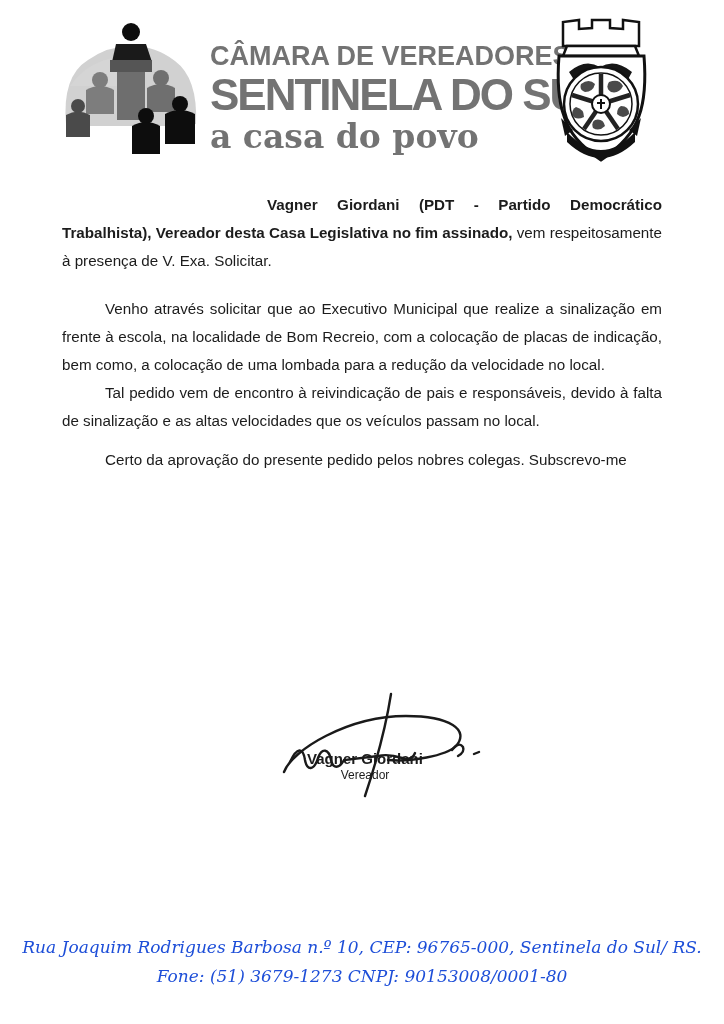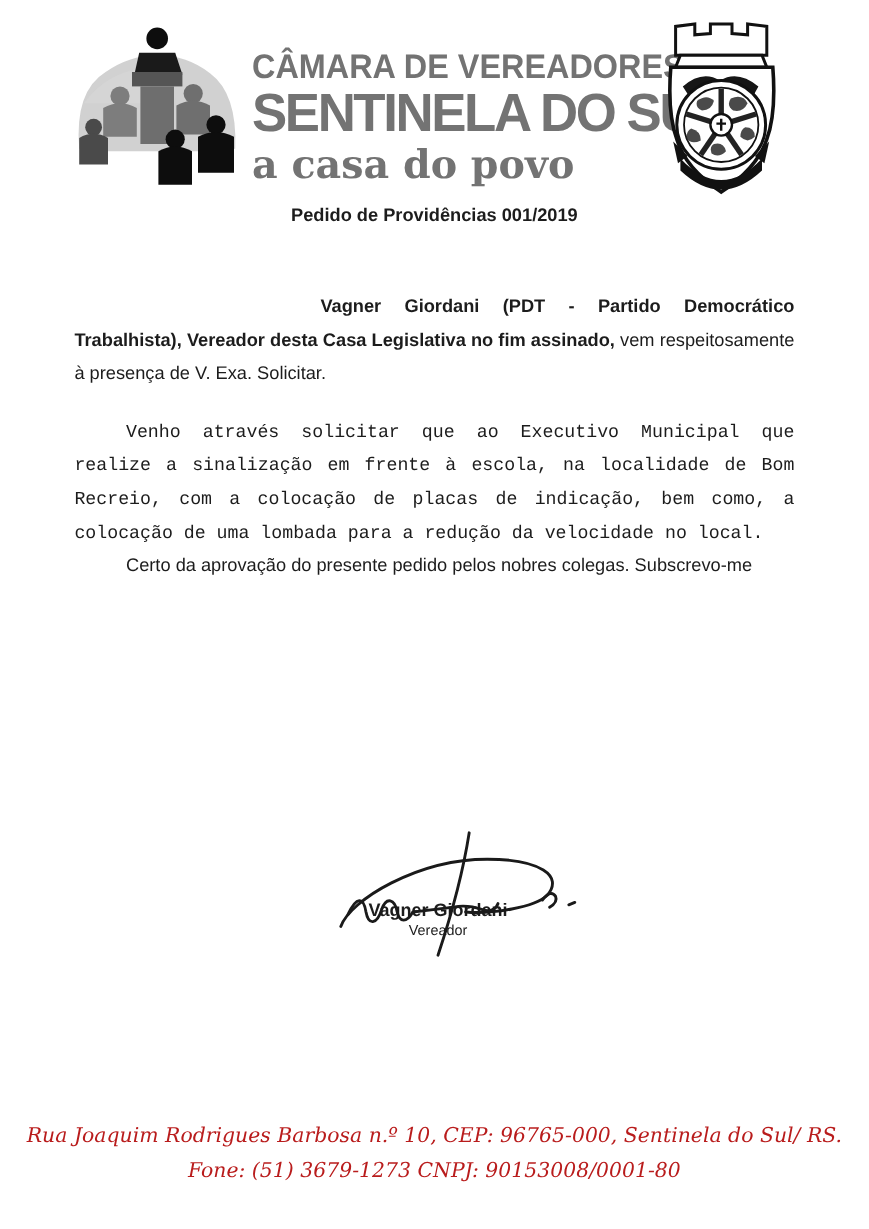--- a/index.html
+++ b/index.html
@@ -16,35 +16,35 @@
   .org-line2 { font-size:44px; font-weight:800; letter-spacing:-2px; line-height:48px; transform:scaleY(1.02); transform-origin:right top; white-space:nowrap; }
   .tagline   { font-family:"DejaVu Serif", serif; font-weight:bold; font-size:33px; line-height:34px; margin-top:2px; }
   .crest { position:absolute; left:543px; top:10px; width:118px; height:158px; }
 
   
   .letter { position:absolute; left:62px; top:170px; width:600px; font-size:15.2px; line-height:28px; }
   .doc-title { text-align:center; font-weight:bold; font-size:15.2px; line-height:20px; }
   .addressee { margin-top:37px; font-size:15px; line-height:17.5px; }
   .addressee div { white-space:nowrap; }
   p.body-par { text-align:justify; }
-  .p1 { margin-top:52px; text-indent:205px; }
-  .p2 { margin-top:20px; text-indent:43px;font-family:Liberation Mono, monospace; }
+  .p1 { margin-top:21px; text-indent:205px; }
+  .p2 { margin-top:20px; text-indent:43px; }
   .p3 { margin-top:0; text-indent:43px; }
-  .p4 { text-indent:43px; text-align:left; }
+  .p4 { margin-top:11px; text-indent:43px; text-align:left; }
   .dateline { margin-top:40px; padding-left:153px; }
 
   
   .signature { position:absolute; left:238px; top:688px; width:254px; text-align:center; }
   .sig-scribble { position:absolute; left:0; top:0; width:254px; height:112px; pointer-events:none; }
   .sig-name { margin-top:62px; font-weight:bold; font-size:15px; line-height:17px; }
   .sig-role { font-size:12px; line-height:17px; }
 
   
   .footer { position:absolute; left:0; right:0; top:933px; text-align:center;
-            font-family:"DejaVu Serif", serif; font-style:italic; font-size:17px; line-height:29px; color:#b91c1c; }
+            font-family:"DejaVu Serif", serif; font-style:italic; font-size:17px; line-height:29px; color:#1d4ed8; }
 </style>
 </head>
 <body>
 
 <div class="page">
 
   <svg class="logo-left" viewBox="0 0 142 148" aria-hidden="true">
 
     <path d="M6 108 Q2 60 28 44 Q48 30 71 30 Q96 30 115 45 Q138 62 136 108 L120 110 L14 110 Z" fill="#c2c2c2" opacity="0.75"></path>
     <path d="M10 70 Q30 42 66 40 L66 70 Z" fill="#d6d6d6" opacity="0.8"></path>
@@ -105,27 +105,27 @@
 
     <circle cx="58" cy="94" r="9" fill="#fff" stroke="#111" stroke-width="2"></circle>
     <path d="M58 89 L58 99 M54 93 L62 93" stroke="#111" stroke-width="2"></path>
 
     <path d="M24 122 Q58 158 92 122 L92 132 Q58 164 24 132 Z" fill="#111"></path>
     <path d="M18 108 L30 120 L22 126 Z" fill="#111"></path>
     <path d="M98 108 L86 120 L94 126 Z" fill="#111"></path>
   </svg>
 
   <div class="letter">
-    <div class="doc-title">Pedido de Providências 001/2019</div>
 
 
     <p class="body-par p1"><b>Vagner Giordani (PDT - Partido Democrático Trabalhista), Vereador desta Casa Legislativa no fim assinado,</b><span> vem respeitosamente à presença de V. Exa. Solicitar.</span></p>
 
     <p class="body-par p2">Venho através solicitar que ao Executivo Municipal que realize a sinalização em frente à escola, na localidade de Bom Recreio, com a colocação de placas de indicação, bem como, a colocação de uma lombada para a redução da velocidade no local.</p>
 
+    <p class="body-par p3">Tal pedido vem de encontro à reivindicação de pais e responsáveis, devido à falta de sinalização e as altas velocidades que os veículos passam no local.</p>
 
     <p class="body-par p4">Certo da aprovação do presente pedido pelos nobres colegas. Subscrevo-me</p>
 
   </div>
 
   <div class="signature">
     <svg class="sig-scribble" viewBox="0 0 254 112" aria-hidden="true">
       <g fill="none" stroke="#1a1a1a" stroke-width="2.4" stroke-linecap="round">
 
         <path d="M46 84 C 54 62, 110 28, 168 28 C 212 28, 232 42, 218 58 C 208 68, 172 74, 150 72"></path>

